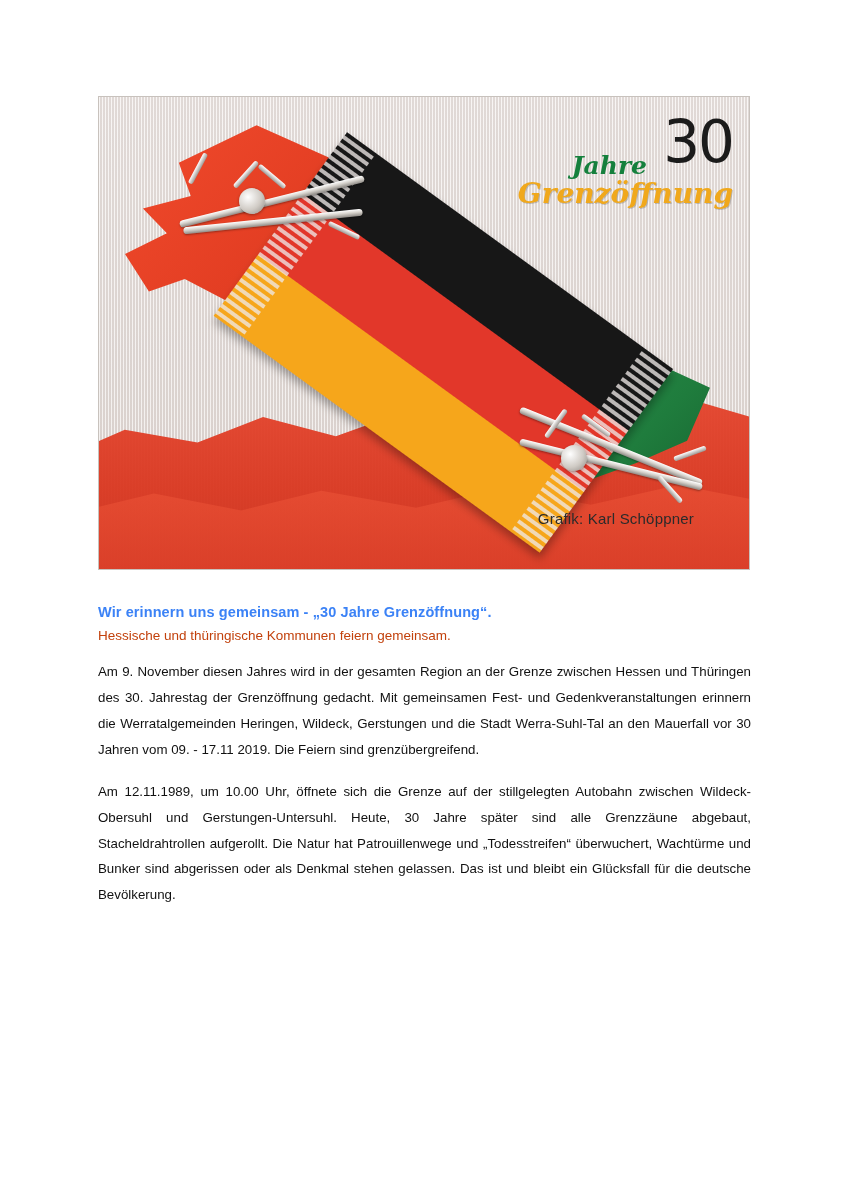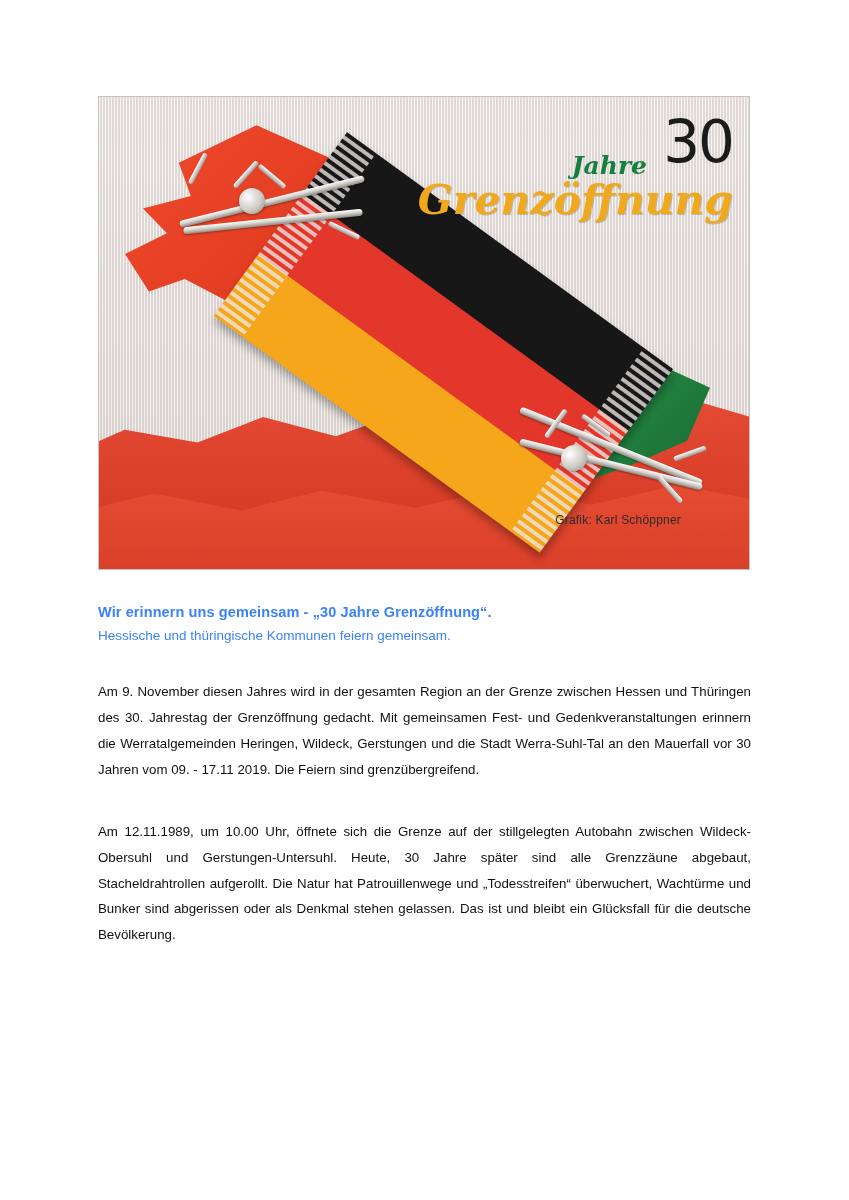--- a/index.html
+++ b/index.html
@@ -162,52 +162,52 @@
     font-size: 25px;
     color: #15803d;
     display: inline-block;
     margin-right: 86px;
     margin-top: -42px;
   }
   .poster-head .grenz {
     font-family: "DejaVu Serif", serif;
     font-weight: bold;
     font-style: italic;
-    font-size: 41px;
+    font-size: 28px;
     color: #f0a81c;
     display: block;
     margin-top: 2px;
     text-shadow: 1px 1px 0 rgba(0,0,0,.18);
     text-align: center;
   }
   .poster-credit {
     position: absolute;
-    right: 68px;
+    right: 55px;
     bottom: 42px;
     font-family: "Liberation Sans", sans-serif;
-    font-size: 12px;
+    font-size: 15px;
     color: #2b2b2b;
     letter-spacing: .2px;
   }
 
   
   .headline {
     margin-top: 34px;
     font-size: 14.5px;
     font-weight: bold;
     color: #3b82f6;
     letter-spacing: .1px;
   }
   .subline {
     margin-top: 8px;
     font-size: 13.5px;
-    color: #3b82f6;
+    color: #c2410c;
   }
   .body-par {
-    margin-top: 36px;
+    margin-top: 16px;
     font-size: 13.3px;
     line-height: 1.95;
     text-align: justify;
     color: #111;
   }
 </style>
 </head>
 <body>
 
 <div class="page">

